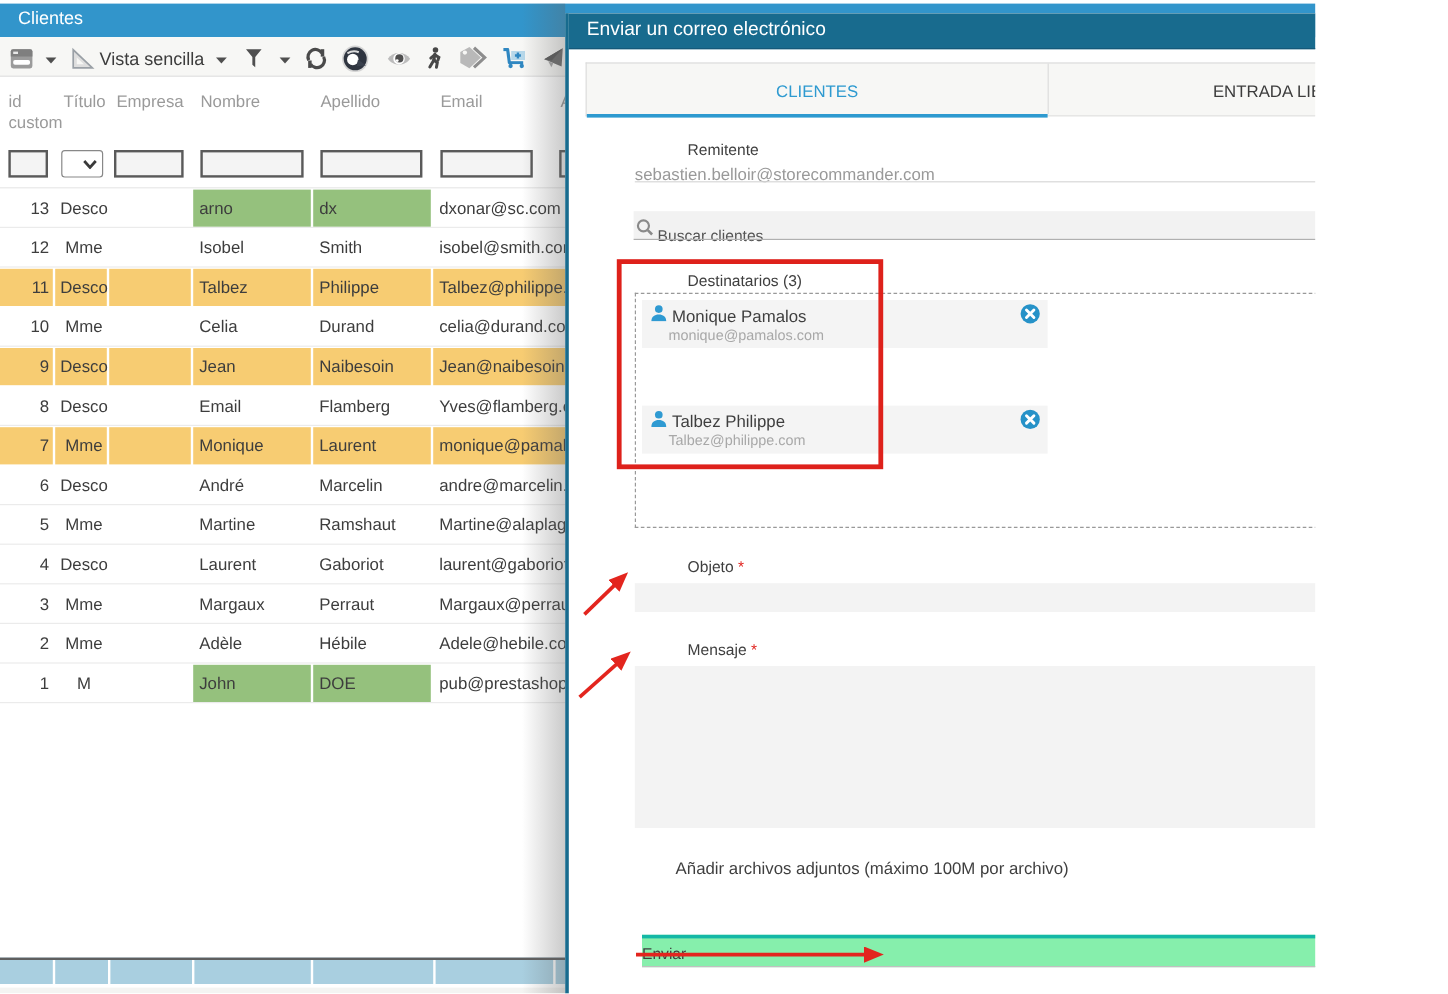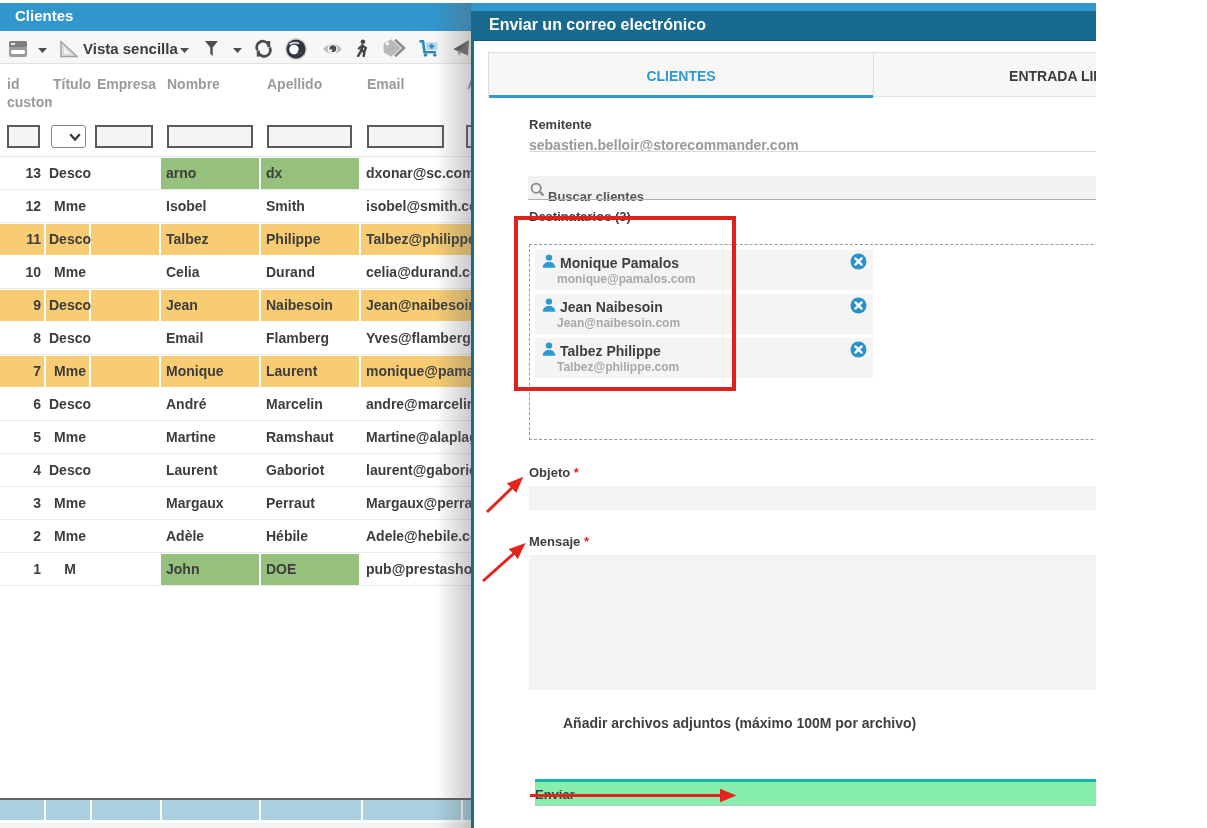--- a/index.html
+++ b/index.html
@@ -1,19 +1,19 @@
 <!DOCTYPE html>
 <html><head>
 <meta charset="utf-8">
 <style>
   * { margin:0; padding:0; box-sizing:border-box; }
   html,body { width:1207px; height:828px; background:#fff; overflow:hidden;
     font-family:"Liberation Sans", sans-serif; }
   .abs { position:absolute; }
-  #page { position:relative; width:1096px; height:828px; overflow:hidden;font-weight:bold; }
+  #page { position:relative; width:1096px; height:828px; overflow:hidden; }
 
   
   #topbar { left:0; top:3px; width:1207px; height:28px; background:#3295cb; }
   #topbar .title { position:absolute; left:15px; top:4px; color:#fff; font-size:15px; }
 
   
   #panel { left:0; top:31px; width:472px; height:797px; background:#fff; overflow:hidden; }
   #toolbar { left:0; top:0; width:472px; height:33px; background:#f7f7f5; border-bottom:1px solid #e2e2e2; }
   #toolbar svg { position:absolute; top:0; left:0; }
 
@@ -50,21 +50,21 @@
 
   #tabs { position:absolute; left:14px; top:41px; width:722px; height:45px;
     background:#f7f7f5; border-top:1px solid #ddd; border-left:1px solid #ddd; border-bottom:1px solid #e2e2e2; }
   #tabs .u { position:absolute; left:0; top:42px; width:384px; height:3px; background:#2e9ad0; }
   #tabs .d { position:absolute; left:384px; top:0; width:1px; height:42px; background:#ddd; }
   #tabs .t1 { position:absolute; left:0; width:384px; top:15px; text-align:center;
     font-size:14px; color:#2e9ad0; }
   #tabs .t2 { position:absolute; left:384px; width:386px; top:15px; text-align:center;
     font-size:14px; color:#3c3c3c; }
 
-  .lbl { position:absolute; font-size:13px; color:#3f3f3f; }
+  .lbl { position:absolute; font-size:13px; color:#3f3f3f;margin-left:44px; }
   .red { color:#e0241f; }
   #sender { position:absolute; left:55px; top:126px; font-size:14px; color:#999; }
   #senderline { position:absolute; left:55px; top:140px; right:0; height:1px; background:#d8d8d8; }
   #searchtxt { position:absolute; left:74px; top:178px; font-size:13px; color:#555; }
   #searchline { position:absolute; left:54px; top:188px; right:0; height:1px; background:#b0b0b0; }
   #searchband { position:absolute; left:54px; top:165px; right:0; height:23px; background:#f2f2f2; }
 
   #dashed { position:absolute; left:55px; top:233px; width:700px; height:196px; border:1px dashed #999; }
   .card { position:absolute; left:61px; width:338px; height:40px; background:#f4f4f4; }
   .card .nm { position:absolute; left:25px; top:5px; font-size:14px; color:#3f3f3f; }
@@ -346,43 +346,30 @@
     <svg width="15" height="15" viewBox="0 0 15 15" style="position:absolute;left:56px;top:171px;">
       <circle cx="6.2" cy="6.2" r="4.6" fill="none" stroke="#8a8a8a" stroke-width="1.8"></circle>
       <line x1="9.8" y1="9.8" x2="13.4" y2="13.4" stroke="#8a8a8a" stroke-width="2.2"></line>
     </svg>
     <div id="searchtxt">Buscar clientes</div>
     <svg width="11" height="7" viewBox="0 0 11 7" style="position:absolute;left:717px;top:175px;">
       <polygon points="0,0 11,0 5.5,6.5" fill="#555"></polygon>
     </svg>
     <div id="searchline"></div>
 
-    <div class="lbl" style="left:55px; top:198px;">Destinatarios (3)</div>
+    <div class="lbl" style="left:55px; top:215px;">Destinatarios (3)</div>
     <div id="dashed"></div>
 
     <div class="card" style="top:239px;">
       <svg class="person" width="14" height="14" viewBox="0 0 14 14">
           <circle cx="7" cy="3.6" r="3.2" fill="#2f9ad2"></circle>
           <path d="M0.8,13.8 C0.8,9.9 3.5,8.1 7,8.1 C10.5,8.1 13.2,9.9 13.2,13.8 Z" fill="#2f9ad2"></path>
         </svg>
       <div class="nm">Monique Pamalos</div>
       <div class="em">monique@pamalos.com</div>
-      <svg class="xc" width="17" height="17" viewBox="0 0 17 17">
-          <circle cx="8.5" cy="8.5" r="8" fill="#2692c8"></circle>
-          <line x1="5.4" y1="5.4" x2="11.6" y2="11.6" stroke="#fff" stroke-width="2.4" stroke-linecap="round"></line>
-          <line x1="11.6" y1="5.4" x2="5.4" y2="11.6" stroke="#fff" stroke-width="2.4" stroke-linecap="round"></line>
-        </svg>
-    </div>
-    <div class="card" style="top:283px;">
-      <svg class="person" width="14" height="14" viewBox="0 0 14 14">
-          <circle cx="7" cy="3.6" r="3.2" fill="#2f9ad2"></circle>
-          <path d="M0.8,13.8 C0.8,9.9 3.5,8.1 7,8.1 C10.5,8.1 13.2,9.9 13.2,13.8 Z" fill="#2f9ad2"></path>
-        </svg>
-      <div class="nm">Jean Naibesoin</div>
-      <div class="em">Jean@naibesoin.com</div>
       <svg class="xc" width="17" height="17" viewBox="0 0 17 17">
           <circle cx="8.5" cy="8.5" r="8" fill="#2692c8"></circle>
           <line x1="5.4" y1="5.4" x2="11.6" y2="11.6" stroke="#fff" stroke-width="2.4" stroke-linecap="round"></line>
           <line x1="11.6" y1="5.4" x2="5.4" y2="11.6" stroke="#fff" stroke-width="2.4" stroke-linecap="round"></line>
         </svg>
     </div>
     <div class="card" style="top:327px;">
       <svg class="person" width="14" height="14" viewBox="0 0 14 14">
           <circle cx="7" cy="3.6" r="3.2" fill="#2f9ad2"></circle>
           <path d="M0.8,13.8 C0.8,9.9 3.5,8.1 7,8.1 C10.5,8.1 13.2,9.9 13.2,13.8 Z" fill="#2f9ad2"></path>

